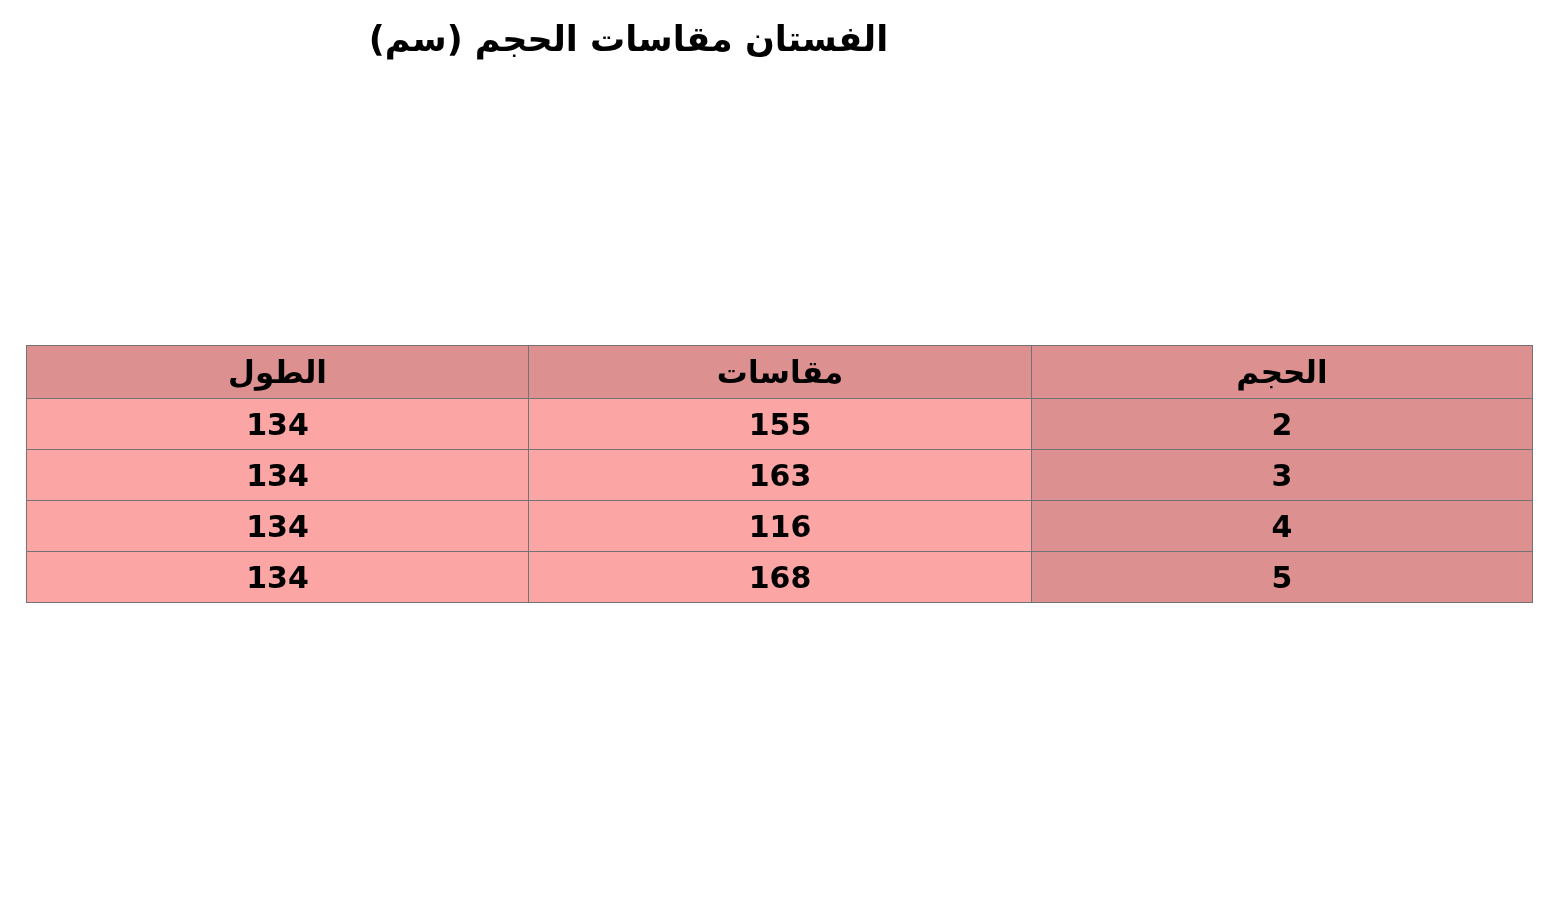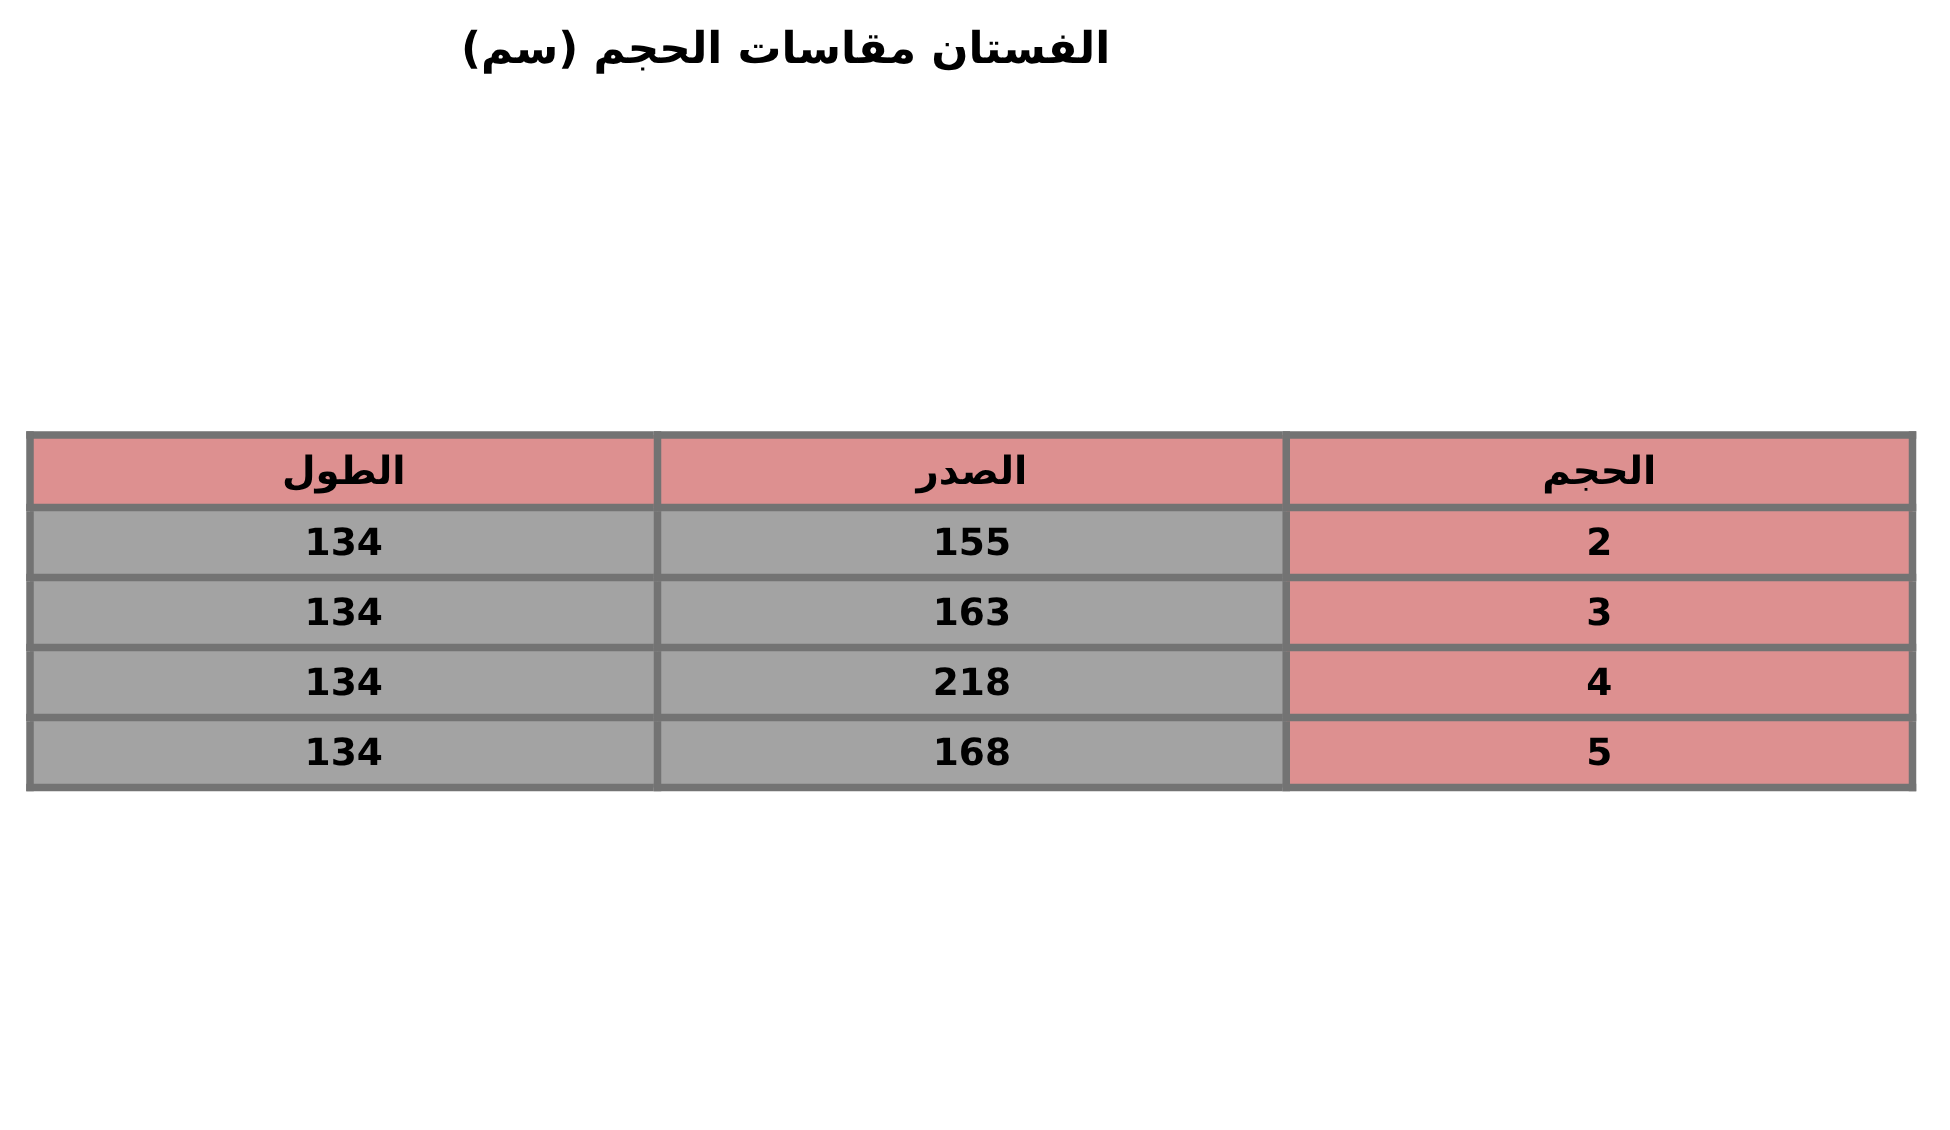--- a/index.html
+++ b/index.html
@@ -33,78 +33,78 @@
     width: 1506px;
   }
   table.size-table {
     border-collapse: collapse;
     table-layout: fixed;
     width: 1506px;
     direction: rtl;
   }
   table.size-table th,
   table.size-table td {
-    border: 6px solid #737373;
+    border: 1px solid #737373;
     text-align: center;
     vertical-align: middle;
     font-size: 30px;
     font-weight: bold;
     color: #000000;
     height: 50px;
     padding: 0;
     line-height: 1.1;
   }
   table.size-table thead th {
     background: #dd9090;
     height: 52px;
     font-size: 31px;
   }
   td.accent-cell {
     background: #dd9090;
   }
   td.plain-cell {
-    background: #a3a3a3;
+    background: #fca5a5;
   }
   col.col-size { width: 501px; }
   col.col-chest { width: 503px; }
   col.col-length { width: 502px; }
 </style>
 </head>
 <body>
 
 <div class="page-title">الفستان مقاسات الحجم (سم)</div>
 
 <div class="size-table-wrap">
   <table class="size-table">
     <colgroup>
       <col class="col-size">
       <col class="col-chest">
       <col class="col-length">
     </colgroup>
     <thead>
       <tr>
         <th>الحجم</th>
-        <th>الصدر</th>
+        <th>مقاسات</th>
         <th>الطول</th>
       </tr>
     </thead>
     <tbody>
       <tr>
         <td class="accent-cell">2</td>
         <td class="plain-cell">155</td>
         <td class="plain-cell">134</td>
       </tr>
       <tr>
         <td class="accent-cell">3</td>
         <td class="plain-cell">163</td>
         <td class="plain-cell">134</td>
       </tr>
       <tr>
         <td class="accent-cell">4</td>
-        <td class="plain-cell">218</td>
+        <td class="plain-cell">116</td>
         <td class="plain-cell">134</td>
       </tr>
       <tr>
         <td class="accent-cell">5</td>
         <td class="plain-cell">168</td>
         <td class="plain-cell">134</td>
       </tr>
     </tbody>
   </table>
 </div>

